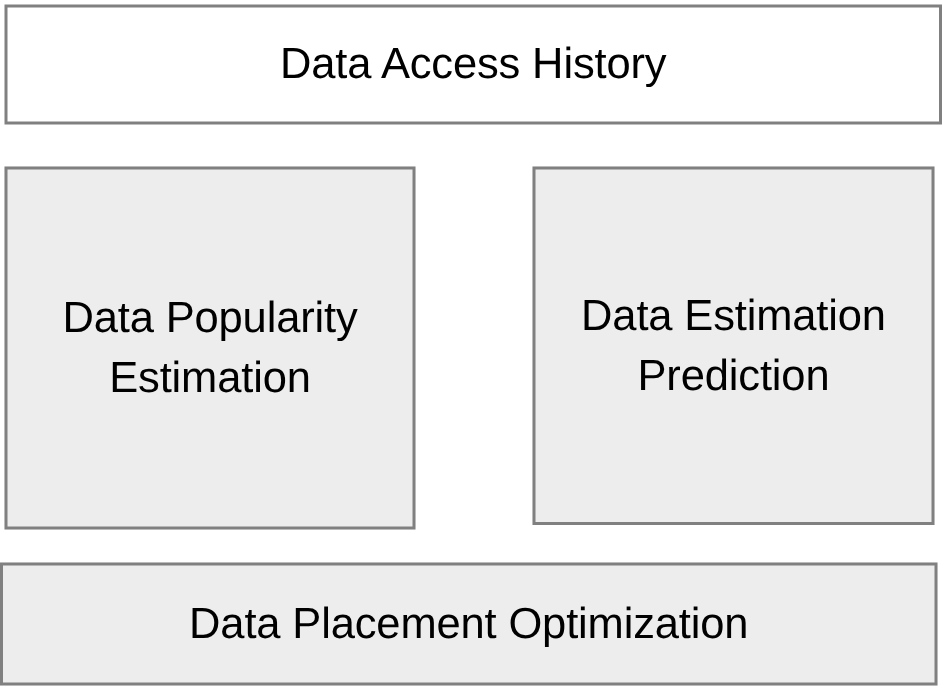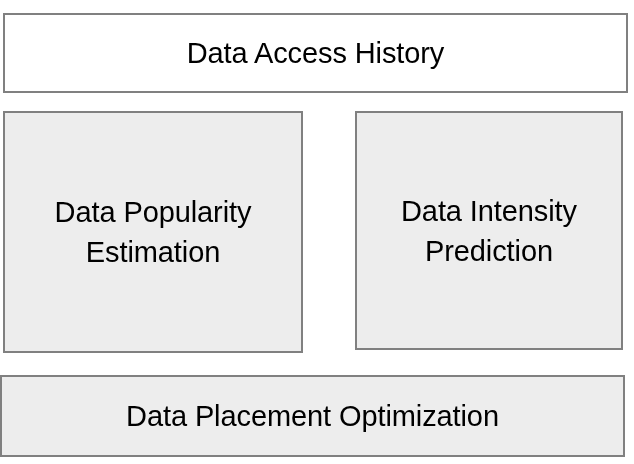--- a/index.html
+++ b/index.html
@@ -38,28 +38,28 @@
   .node-white {
     background: #ffffff;
   }
   .node-gray {
     background: #ededed;
   }
 
   
   #node-data-access-history {
     left: 3px;
-    top: 13px;
+    top: 3px;
     width: 625px;
     height: 80px;
   }
   #node-data-popularity-estimation {
     left: 3px;
     top: 111px;
-    width: 300px;
+    width: 274px;
     height: 242px;
   }
   #node-data-intensity-prediction {
     left: 355px;
     top: 111px;
     width: 268px;
     height: 239px;
   }
   #node-data-placement-optimization {
     left: 0;
@@ -80,21 +80,21 @@
   <div class="node node-white" id="node-data-access-history">
     <span class="node-label">Data Access History</span>
   </div>
 
   <div class="node node-gray" id="node-data-popularity-estimation">
     <span class="node-label">Data Popularity
 Estimation</span>
   </div>
 
   <div class="node node-gray" id="node-data-intensity-prediction">
-    <span class="node-label">Data Intensity
+    <span class="node-label">Data Estimation
 Prediction</span>
   </div>
 
   <div class="node node-gray" id="node-data-placement-optimization">
     <span class="node-label">Data Placement Optimization</span>
   </div>
 
 </div>
 
 </body></html>

